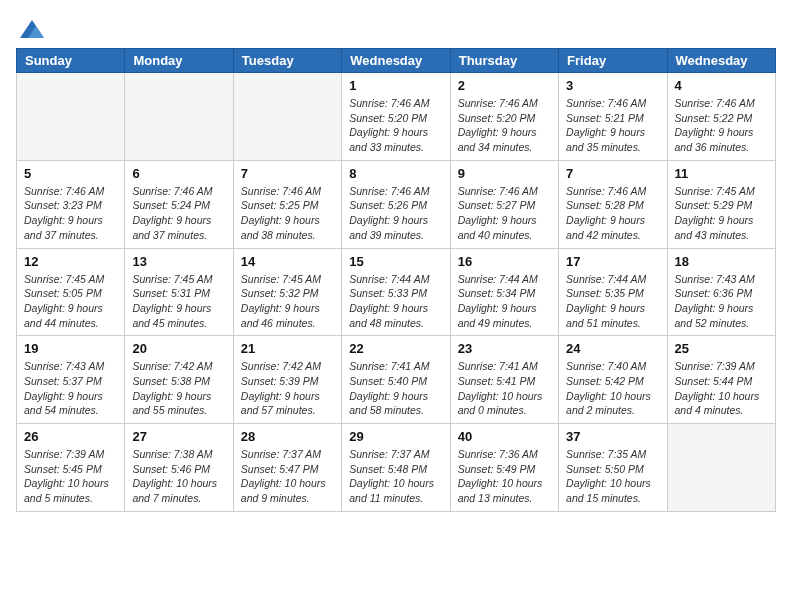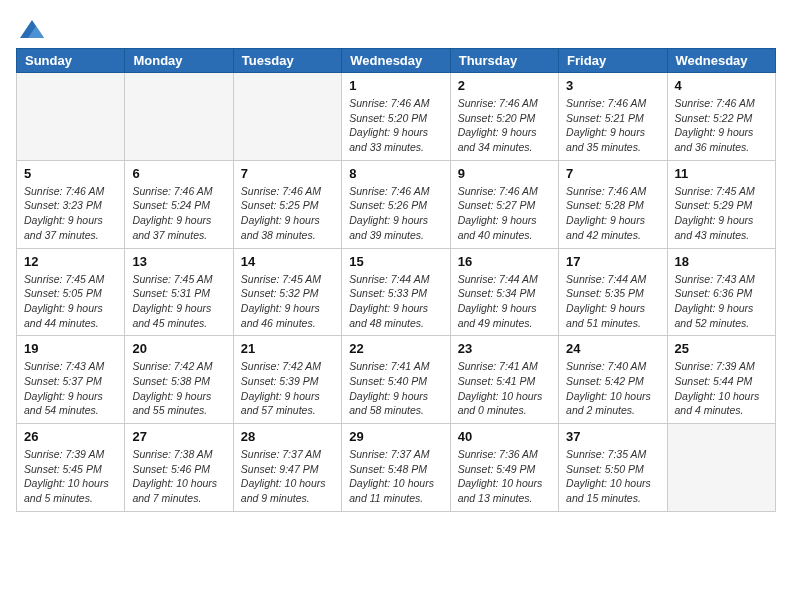--- a/index.html
+++ b/index.html
@@ -298,21 +298,21 @@
         </td>
         <td>
           <div class="day-number">27</div>
           <div class="day-info">Sunrise: 7:38 AM
 Sunset: 5:46 PM
 Daylight: 10 hours and 7 minutes.</div>
         </td>
         <td>
           <div class="day-number">28</div>
           <div class="day-info">Sunrise: 7:37 AM
-Sunset: 9:47 PM
+Sunset: 5:47 PM
 Daylight: 10 hours and 9 minutes.</div>
         </td>
         <td>
           <div class="day-number">29</div>
           <div class="day-info">Sunrise: 7:37 AM
 Sunset: 5:48 PM
 Daylight: 10 hours and 11 minutes.</div>
         </td>
         <td>
           <div class="day-number">40</div>

